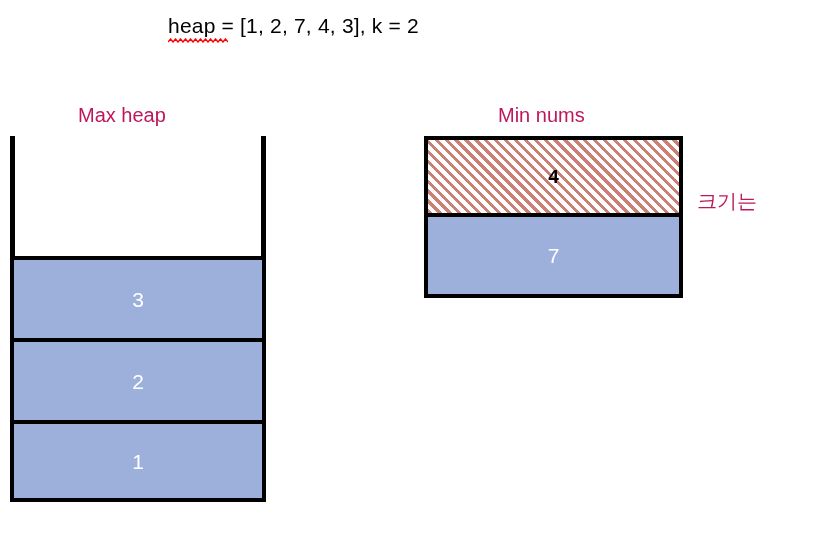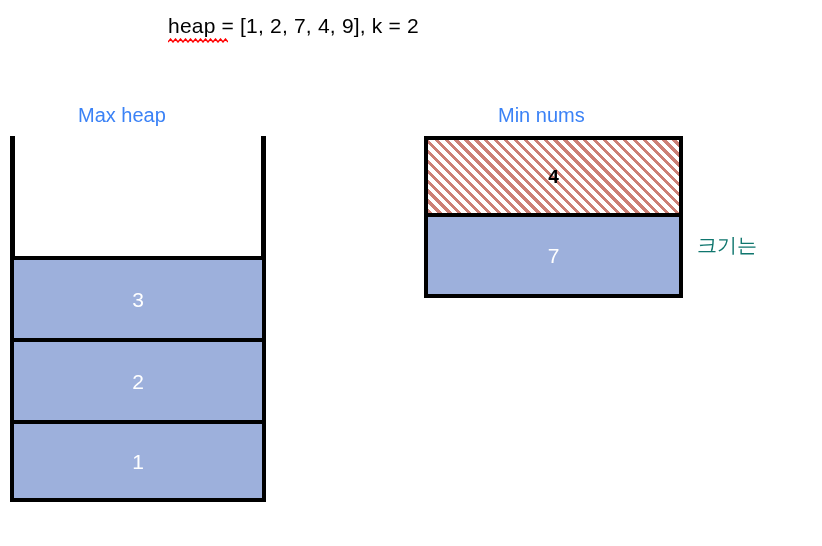--- a/index.html
+++ b/index.html
@@ -42,21 +42,21 @@
     right: 0;
     bottom: -5px;
     height: 5px;
     display: block;
   }
 
   
   .heap-heading {
     position: absolute;
     font-size: 20px;
-    color: #3b82f6;
+    color: #be185d;
     white-space: nowrap;
   }
   #max-heap-heading {
     left: 78px;
     top: 104px;
   }
   #min-heap-heading {
     left: 498px;
     top: 104px;
   }
@@ -149,36 +149,35 @@
     font-size: 21px;
     line-height: 1;
   }
 
   
   #size-annotation {
     position: absolute;
     left: 697px;
     top: 187px;
     font-size: 20px;
-    color: #0f766e;
+    color: #be185d;
     line-height: 1.42;
     white-space: nowrap;
-    margin-top: 44px;
   }
   #size-annotation div { white-space: nowrap; }
 </style>
 </head>
 <body>
 
 <div class="canvas">
 
   <div id="title-line">
     <span id="title-misspelled"><span>heap</span><svg class="squiggle" viewBox="0 0 60 5" preserveAspectRatio="none">
         <path d="M0,4 L2.5,1 L5,4 L7.5,1 L10,4 L12.5,1 L15,4 L17.5,1 L20,4 L22.5,1 L25,4 L27.5,1 L30,4 L32.5,1 L35,4 L37.5,1 L40,4 L42.5,1 L45,4 L47.5,1 L50,4 L52.5,1 L55,4 L57.5,1 L60,4" fill="none" stroke="#ff0000" stroke-width="1.4"></path>
-      </svg></span><span> = [1, 2, 7, 4, 9], k = 2</span>
+      </svg></span><span> = [1, 2, 7, 4, 3], k = 2</span>
   </div>
 
   <div class="heap-heading" id="max-heap-heading">Max heap</div>
 
   <div id="max-heap-container">
     <div id="max-heap-wall-left"></div>
     <div id="max-heap-wall-right"></div>
     <div id="max-heap-cells">
       <div class="heap-cell" id="max-heap-cell-0">
         <span class="cell-value">3</span>

